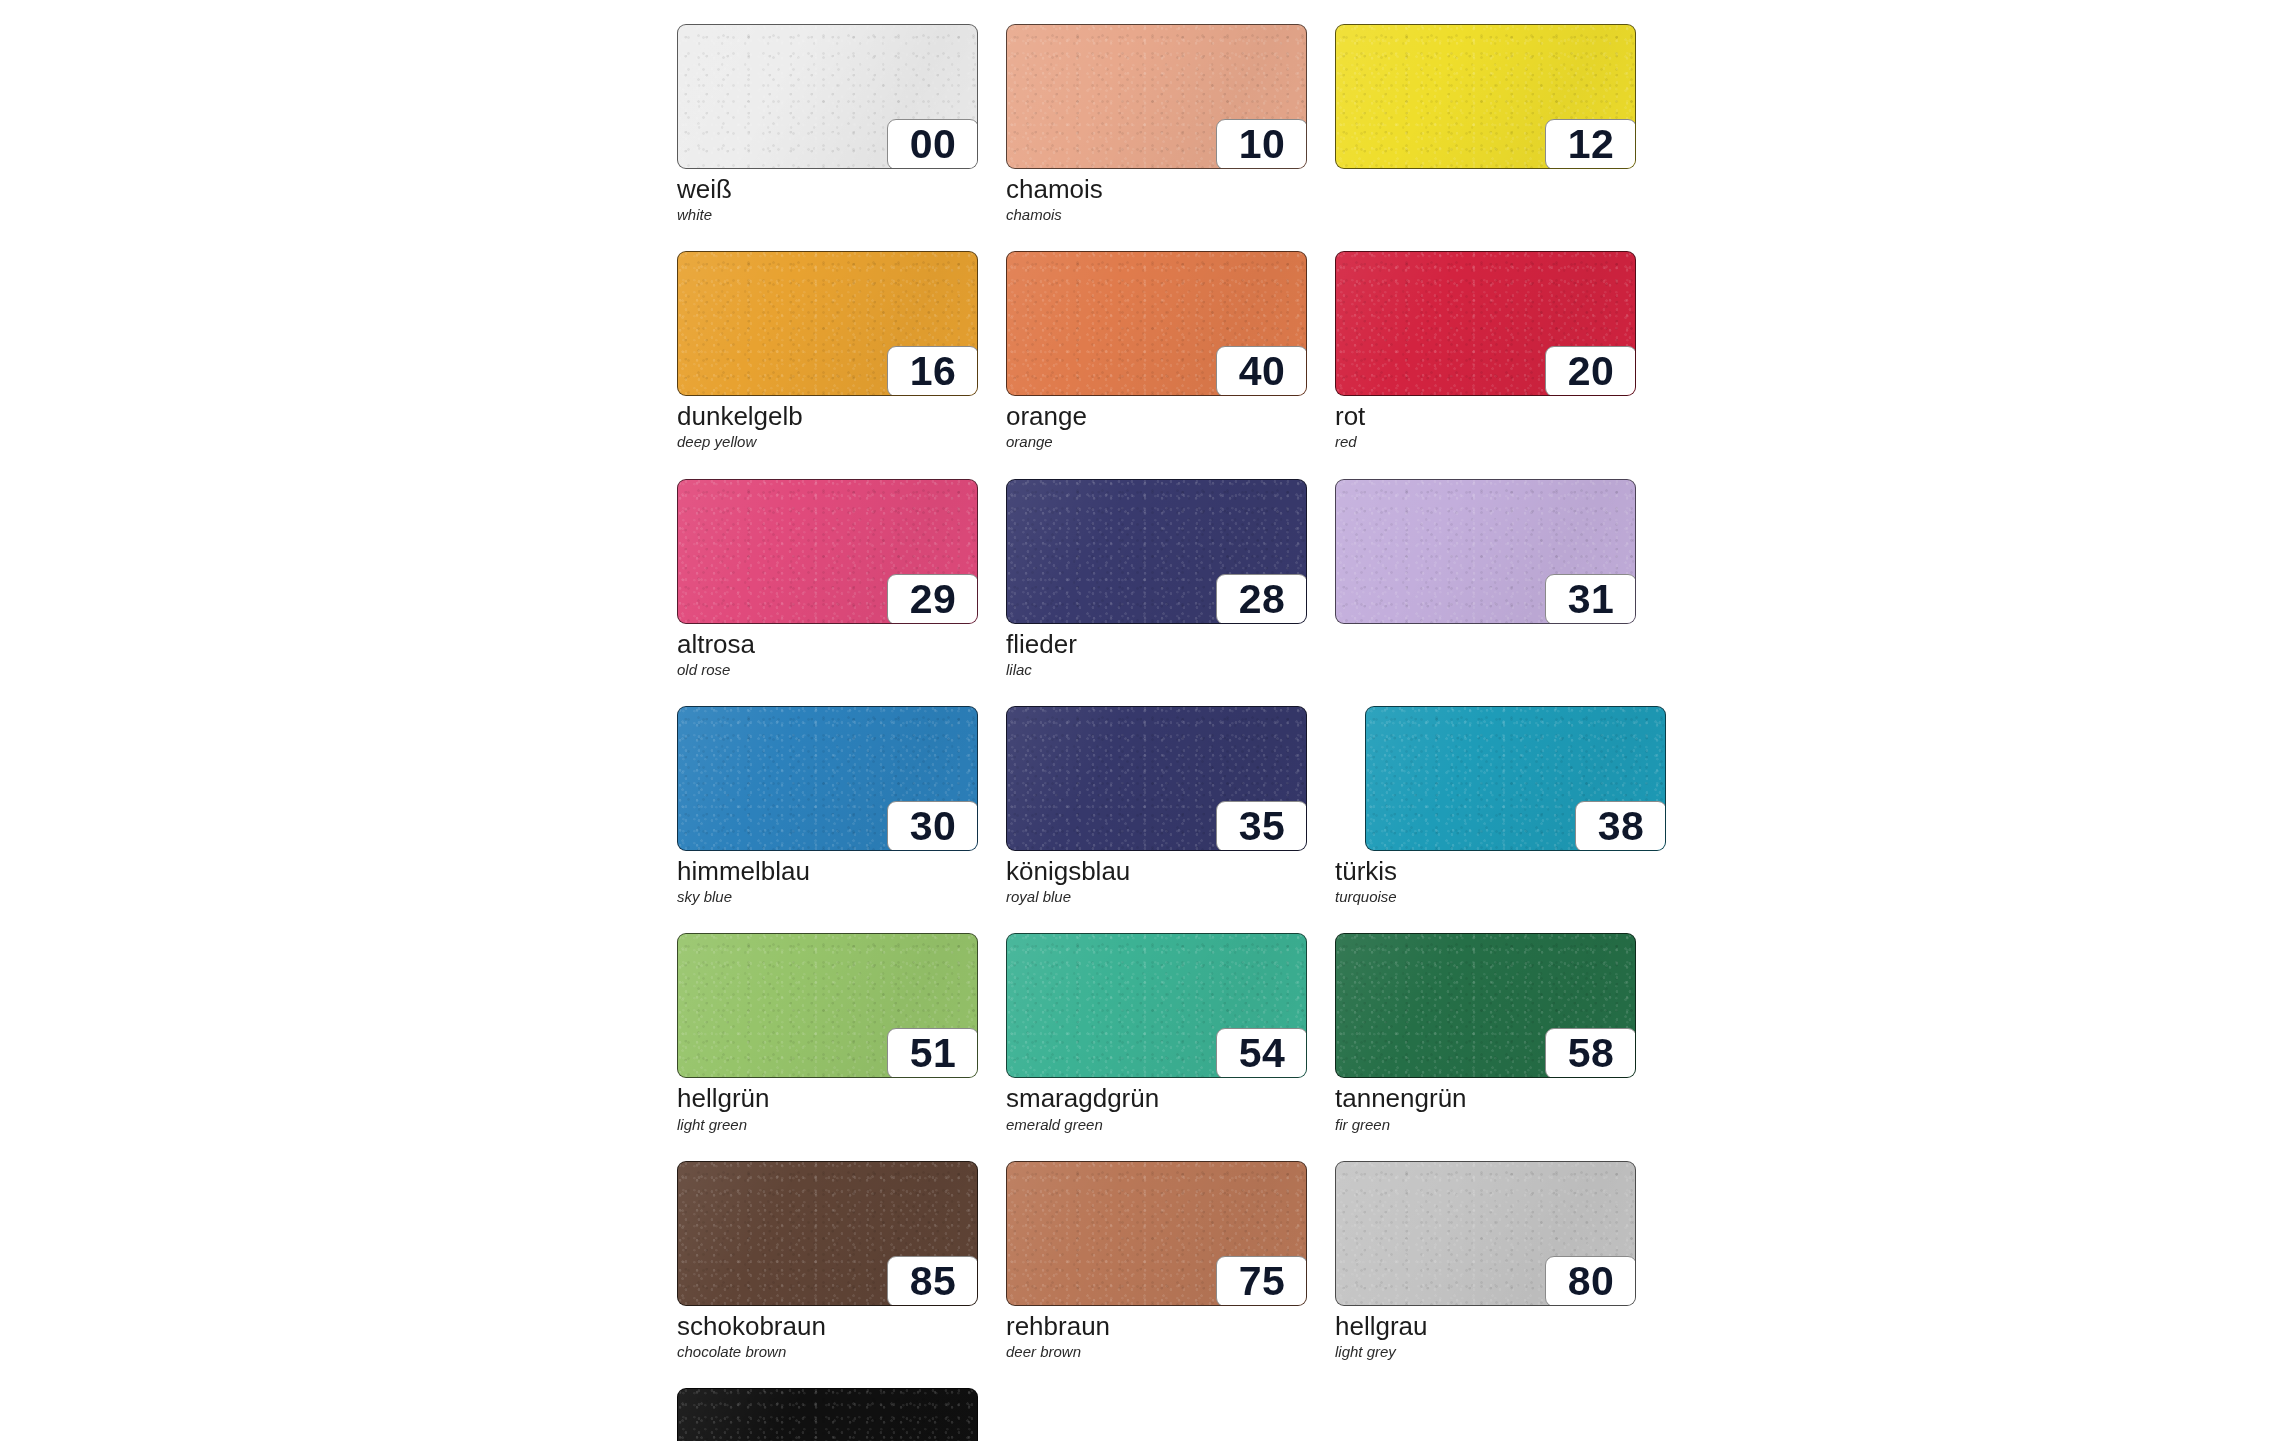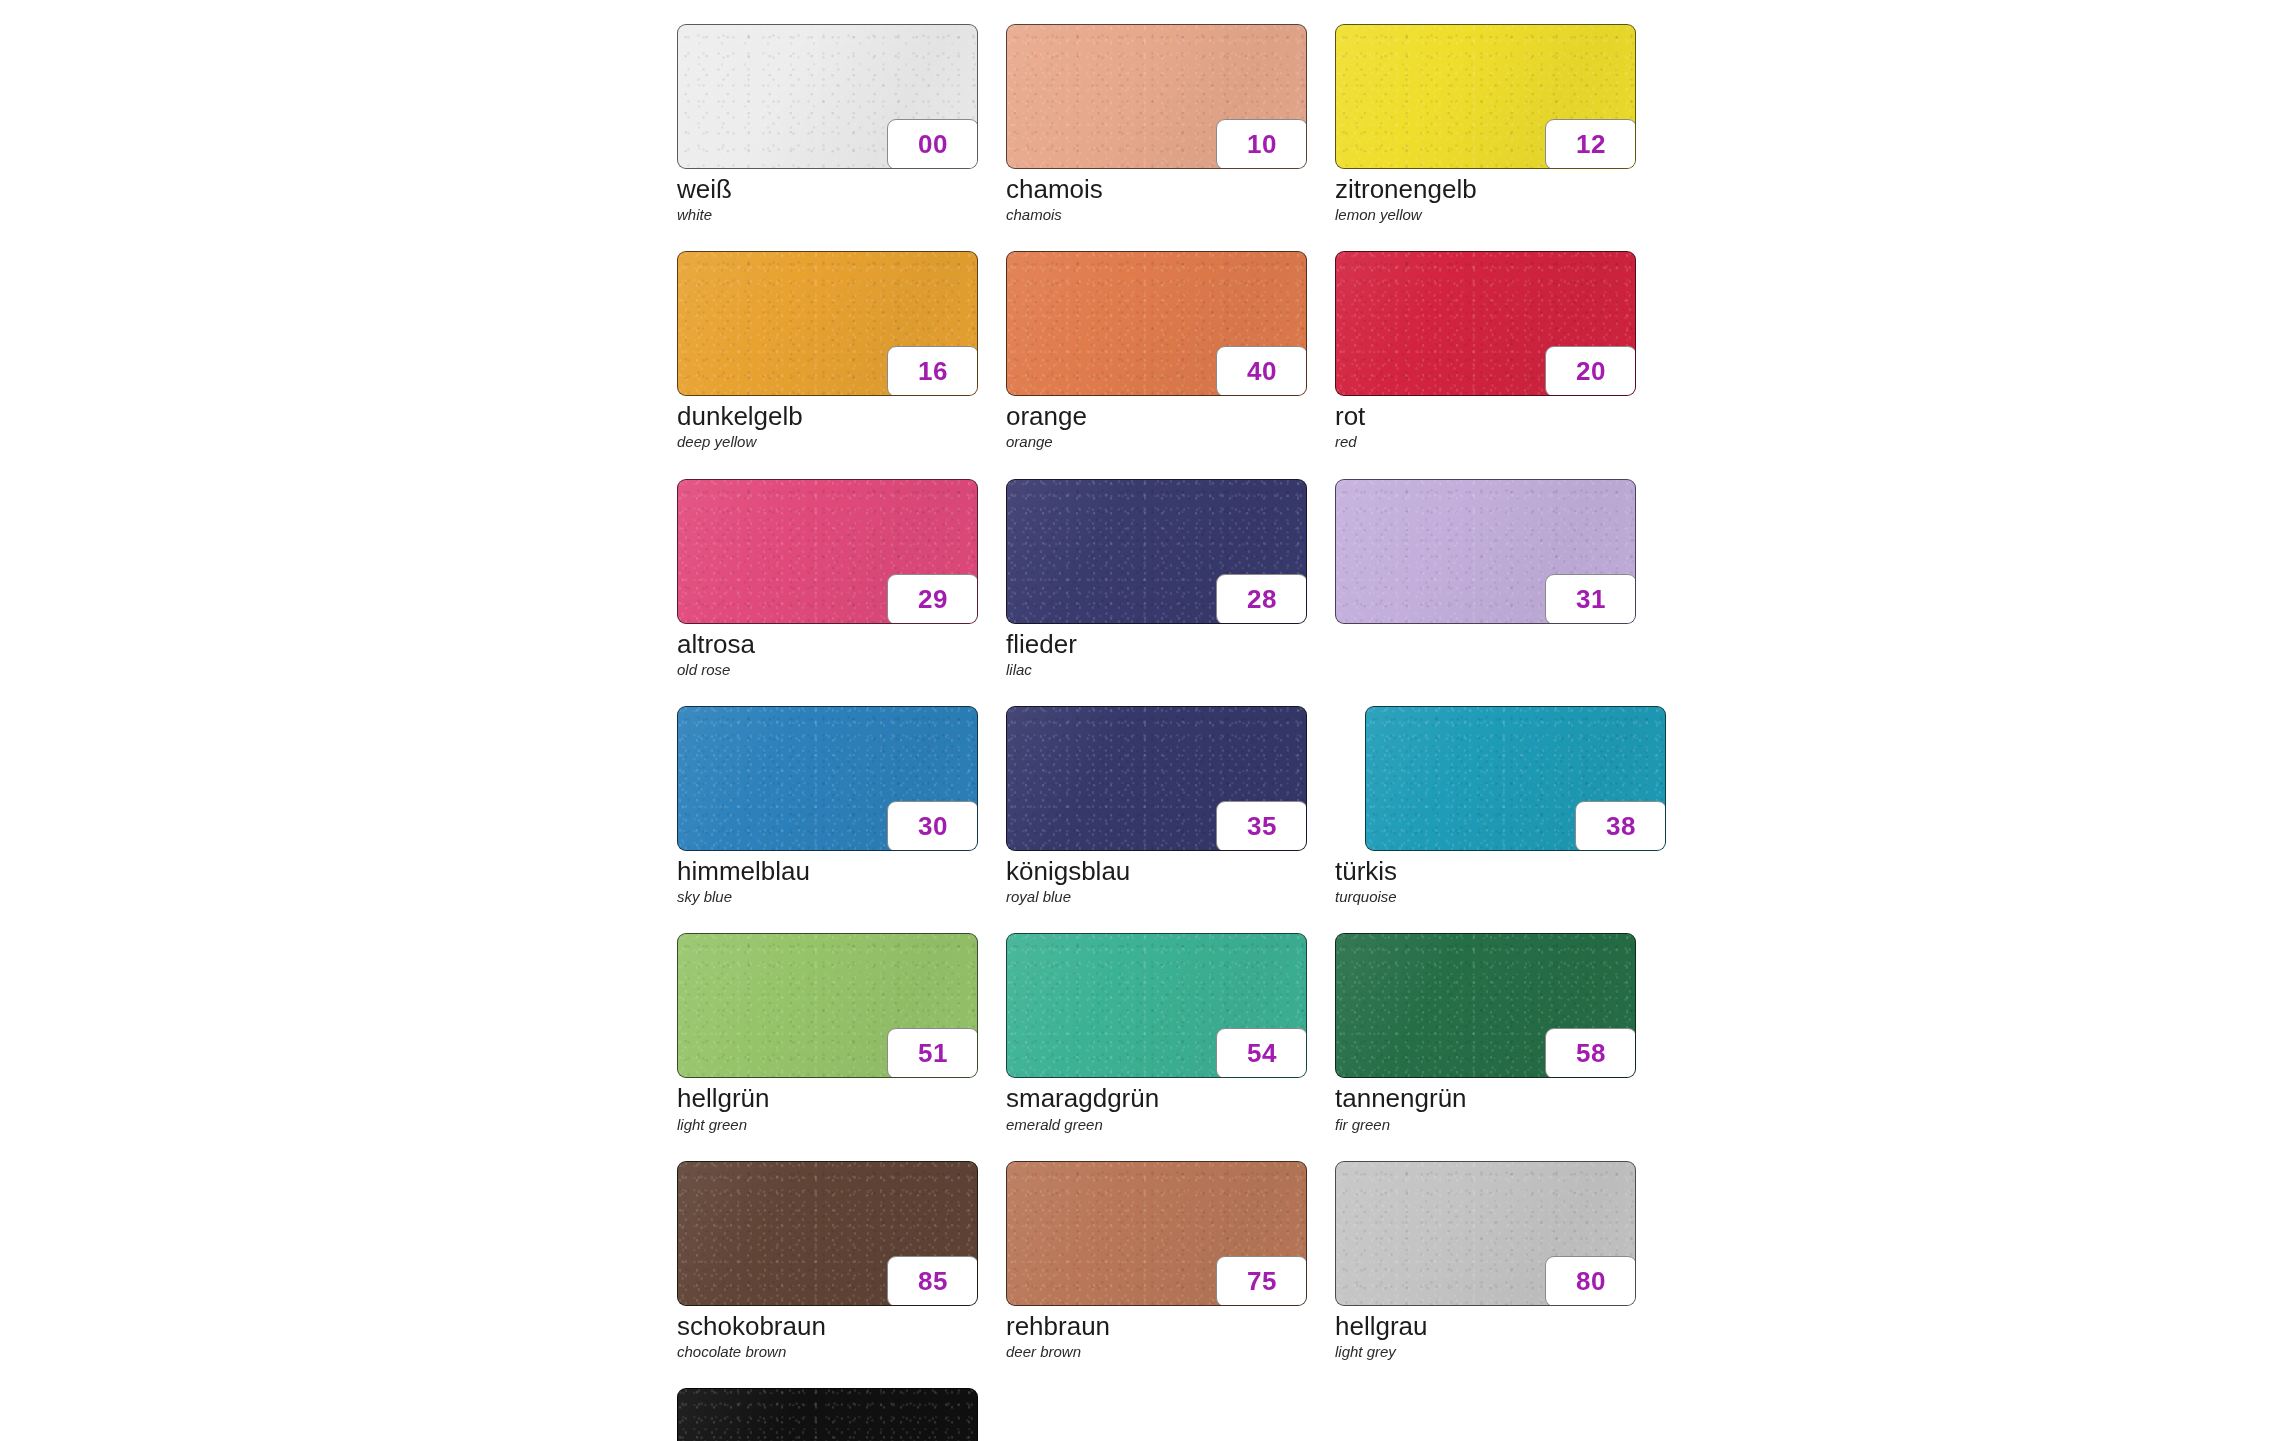--- a/index.html
+++ b/index.html
@@ -75,23 +75,23 @@
     right: -2px;
     bottom: -2px;
     width: 92px;
     height: 51px;
     background: #ffffff;
     border: 1.3px solid #8a8a8a;
     border-radius: 9px;
     display: flex;
     align-items: center;
     justify-content: center;
-    font-size: 26px;
+    font-size: 41px;
     font-weight: bold;
-    color: #a21caf;
+    color: #0f172a;
     letter-spacing: 0.5px;
     box-sizing: border-box;
     z-index: 3;
   }
 
   .label-block {
     padding-top: 6px;
   }
 
   .name-de {
@@ -136,24 +136,20 @@
           <div class="name-de">chamois</div>
           <div class="name-en">chamois</div>
         </div>
       </div>
       <div class="swatch-cell">
         <div class="swatch-chip" style="background-color: rgb(239, 222, 43);">
           <div class="grain"></div>
           <div class="sheen"></div>
           <div class="number-badge">12</div>
         </div>
-        <div class="label-block">
-          <div class="name-de">zitronengelb</div>
-          <div class="name-en">lemon yellow</div>
-        </div>
       </div>
       <div class="swatch-cell">
         <div class="swatch-chip" style="background-color: rgb(232, 162, 48);">
           <div class="grain"></div>
           <div class="sheen"></div>
           <div class="number-badge">16</div>
         </div>
         <div class="label-block">
           <div class="name-de">dunkelgelb</div>
           <div class="name-en">deep yellow</div>

